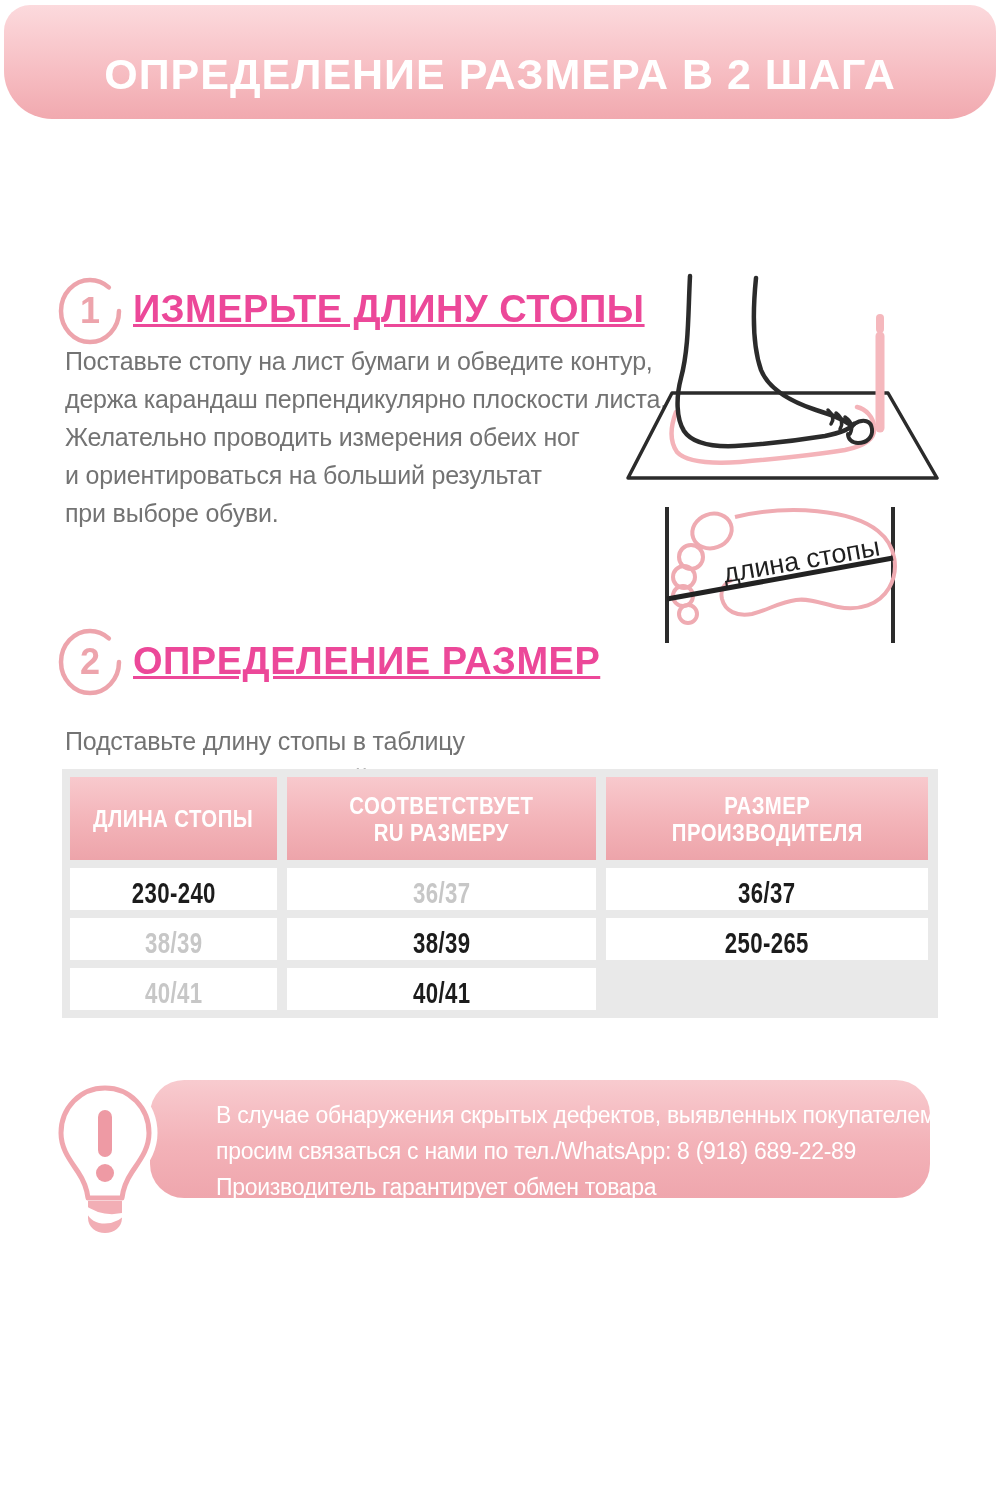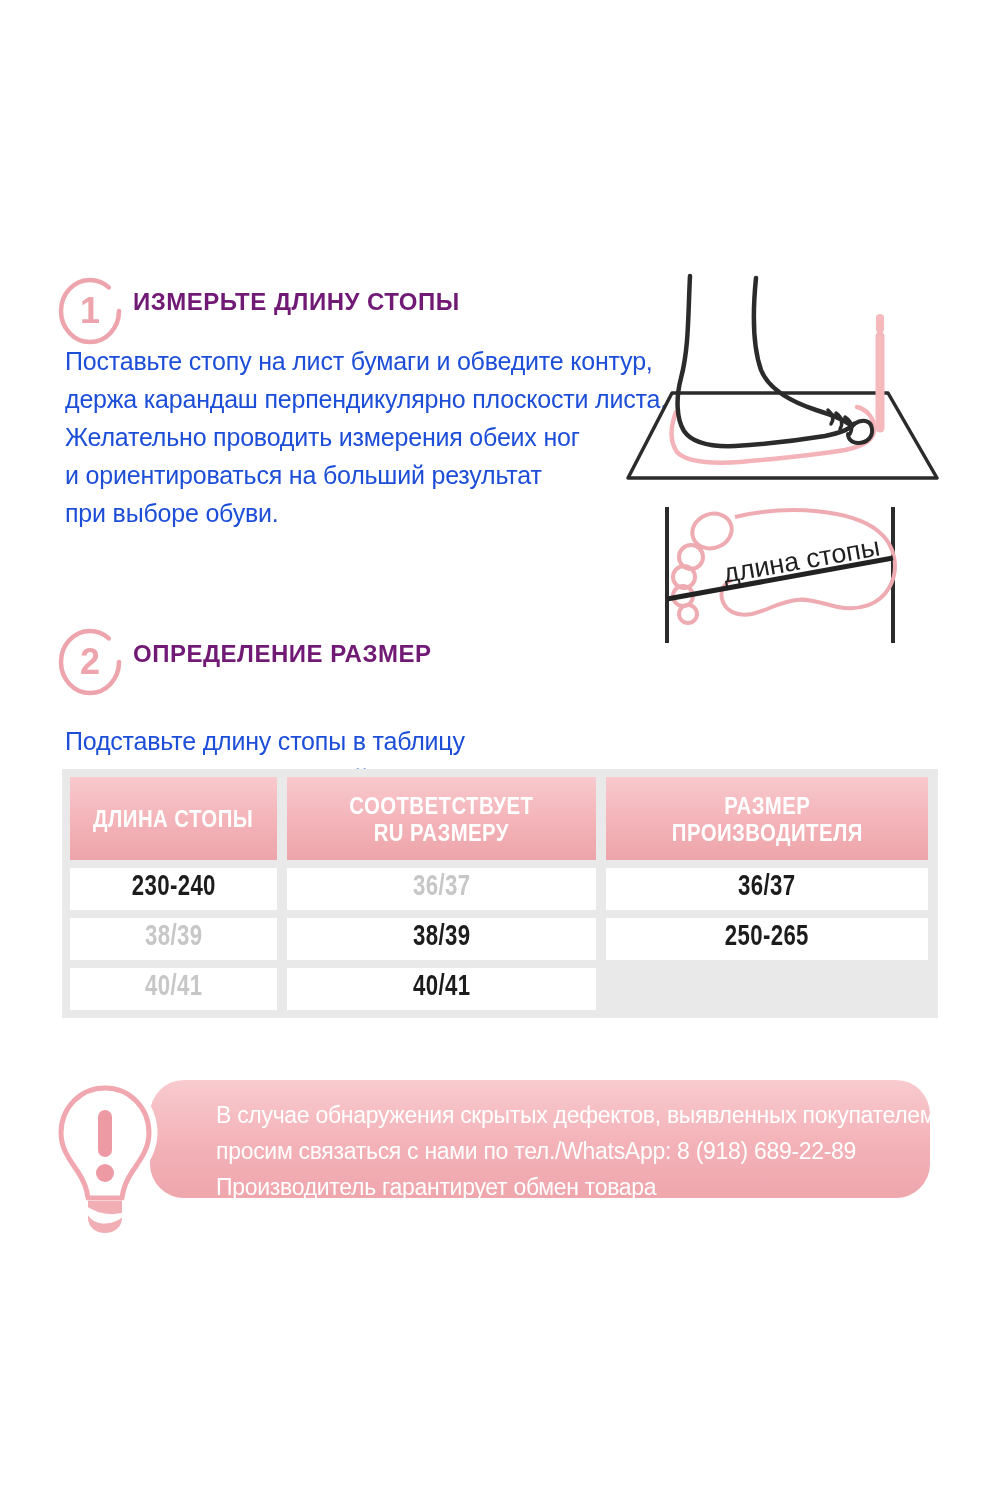--- a/index.html
+++ b/index.html
@@ -20,44 +20,45 @@
   }
   
   .badge{position:absolute;width:70px;height:74px;}
   .badge svg{position:absolute;left:0;top:0;}
   .badge .num{
     position:absolute;left:0;top:4px;width:70px;height:66px;
     display:flex;align-items:center;justify-content:center;
     color:#eda4ac;font-size:36px;font-weight:bold;
   }
   .step-heading{
-    position:absolute;color:#701a75;font-size:24px;font-weight:bold;letter-spacing:.5px;
+    position:absolute;color:#ec4899;font-size:38px;font-weight:bold;letter-spacing:.5px;
     white-space:nowrap;
+    text-decoration:underline;
   }
   .body-text{
-    position:absolute;color:#1d4ed8;font-size:25px;line-height:38px;
+    position:absolute;color:#737373;font-size:25px;line-height:38px;
     letter-spacing:-0.2px;white-space:pre;
   }
   
   .size-table{
     position:absolute;left:62px;top:769px;width:876px;
     background:#e9e9e9;padding:8px;box-sizing:border-box;
     display:grid;grid-template-columns:207px 309px 322px;gap:8px 10px;
   }
   .th{
     height:83px;display:flex;align-items:center;justify-content:center;
     background:linear-gradient(180deg,#f8c9cd 0%,#f3b3b8 55%,#eda4aa 100%);
     color:#ffffff;text-align:center;
   }
   .th .cond{
     font-size:24px;font-weight:bold;line-height:27px;white-space:pre-line;
     display:inline-block;transform:scaleX(.85);transform-origin:50% 50%;letter-spacing:.5px;
   }
   .td{
-    height:42px;background:#ffffff;display:flex;align-items:flex-start;justify-content:center;
+    height:42px;background:#ffffff;display:flex;align-items:flex-end;justify-content:center;
   }
   .td .numv{
     font-size:30px;font-weight:bold;letter-spacing:.5px;
     display:inline-block;transform:scaleX(.74);transform-origin:50% 50%;
   }
   .td.dark .numv{color:#1c1c1c;}
   .td.gray .numv{color:#c7c7c7;}
   
   .note-box{
     position:absolute;left:150px;top:1080px;width:780px;height:118px;
@@ -68,20 +69,23 @@
     position:absolute;left:66px;top:17px;
     color:#ffffff;font-size:23px;line-height:36px;letter-spacing:-0.3px;white-space:pre;
   }
   .illus{position:absolute;}
 </style>
 </head>
 <body>
 
 <div id="canvas">
 
+  <div class="banner">
+    <div class="banner-title">ОПРЕДЕЛЕНИЕ РАЗМЕРА В 2 ШАГА</div>
+  </div>
 
   <div class="badge" style="left:55px;top:274px;">
     <svg width="70" height="74" viewBox="0 0 70 74">
       <ellipse cx="35" cy="37" rx="29" ry="31" fill="none" stroke="#eda4ac" stroke-width="4.5" pathLength="100" stroke-dasharray="86 14" stroke-linecap="round"></ellipse>
     </svg>
     <span class="num">1</span>
   </div>
   <div class="step-heading" style="left:133px;top:288px;">ИЗМЕРЬТЕ ДЛИНУ СТОПЫ</div>
   <div class="body-text" style="left:65px;top:342px;">Поставьте стопу на лист бумаги и обведите контур,
 держа карандаш перпендикулярно плоскости листа.

